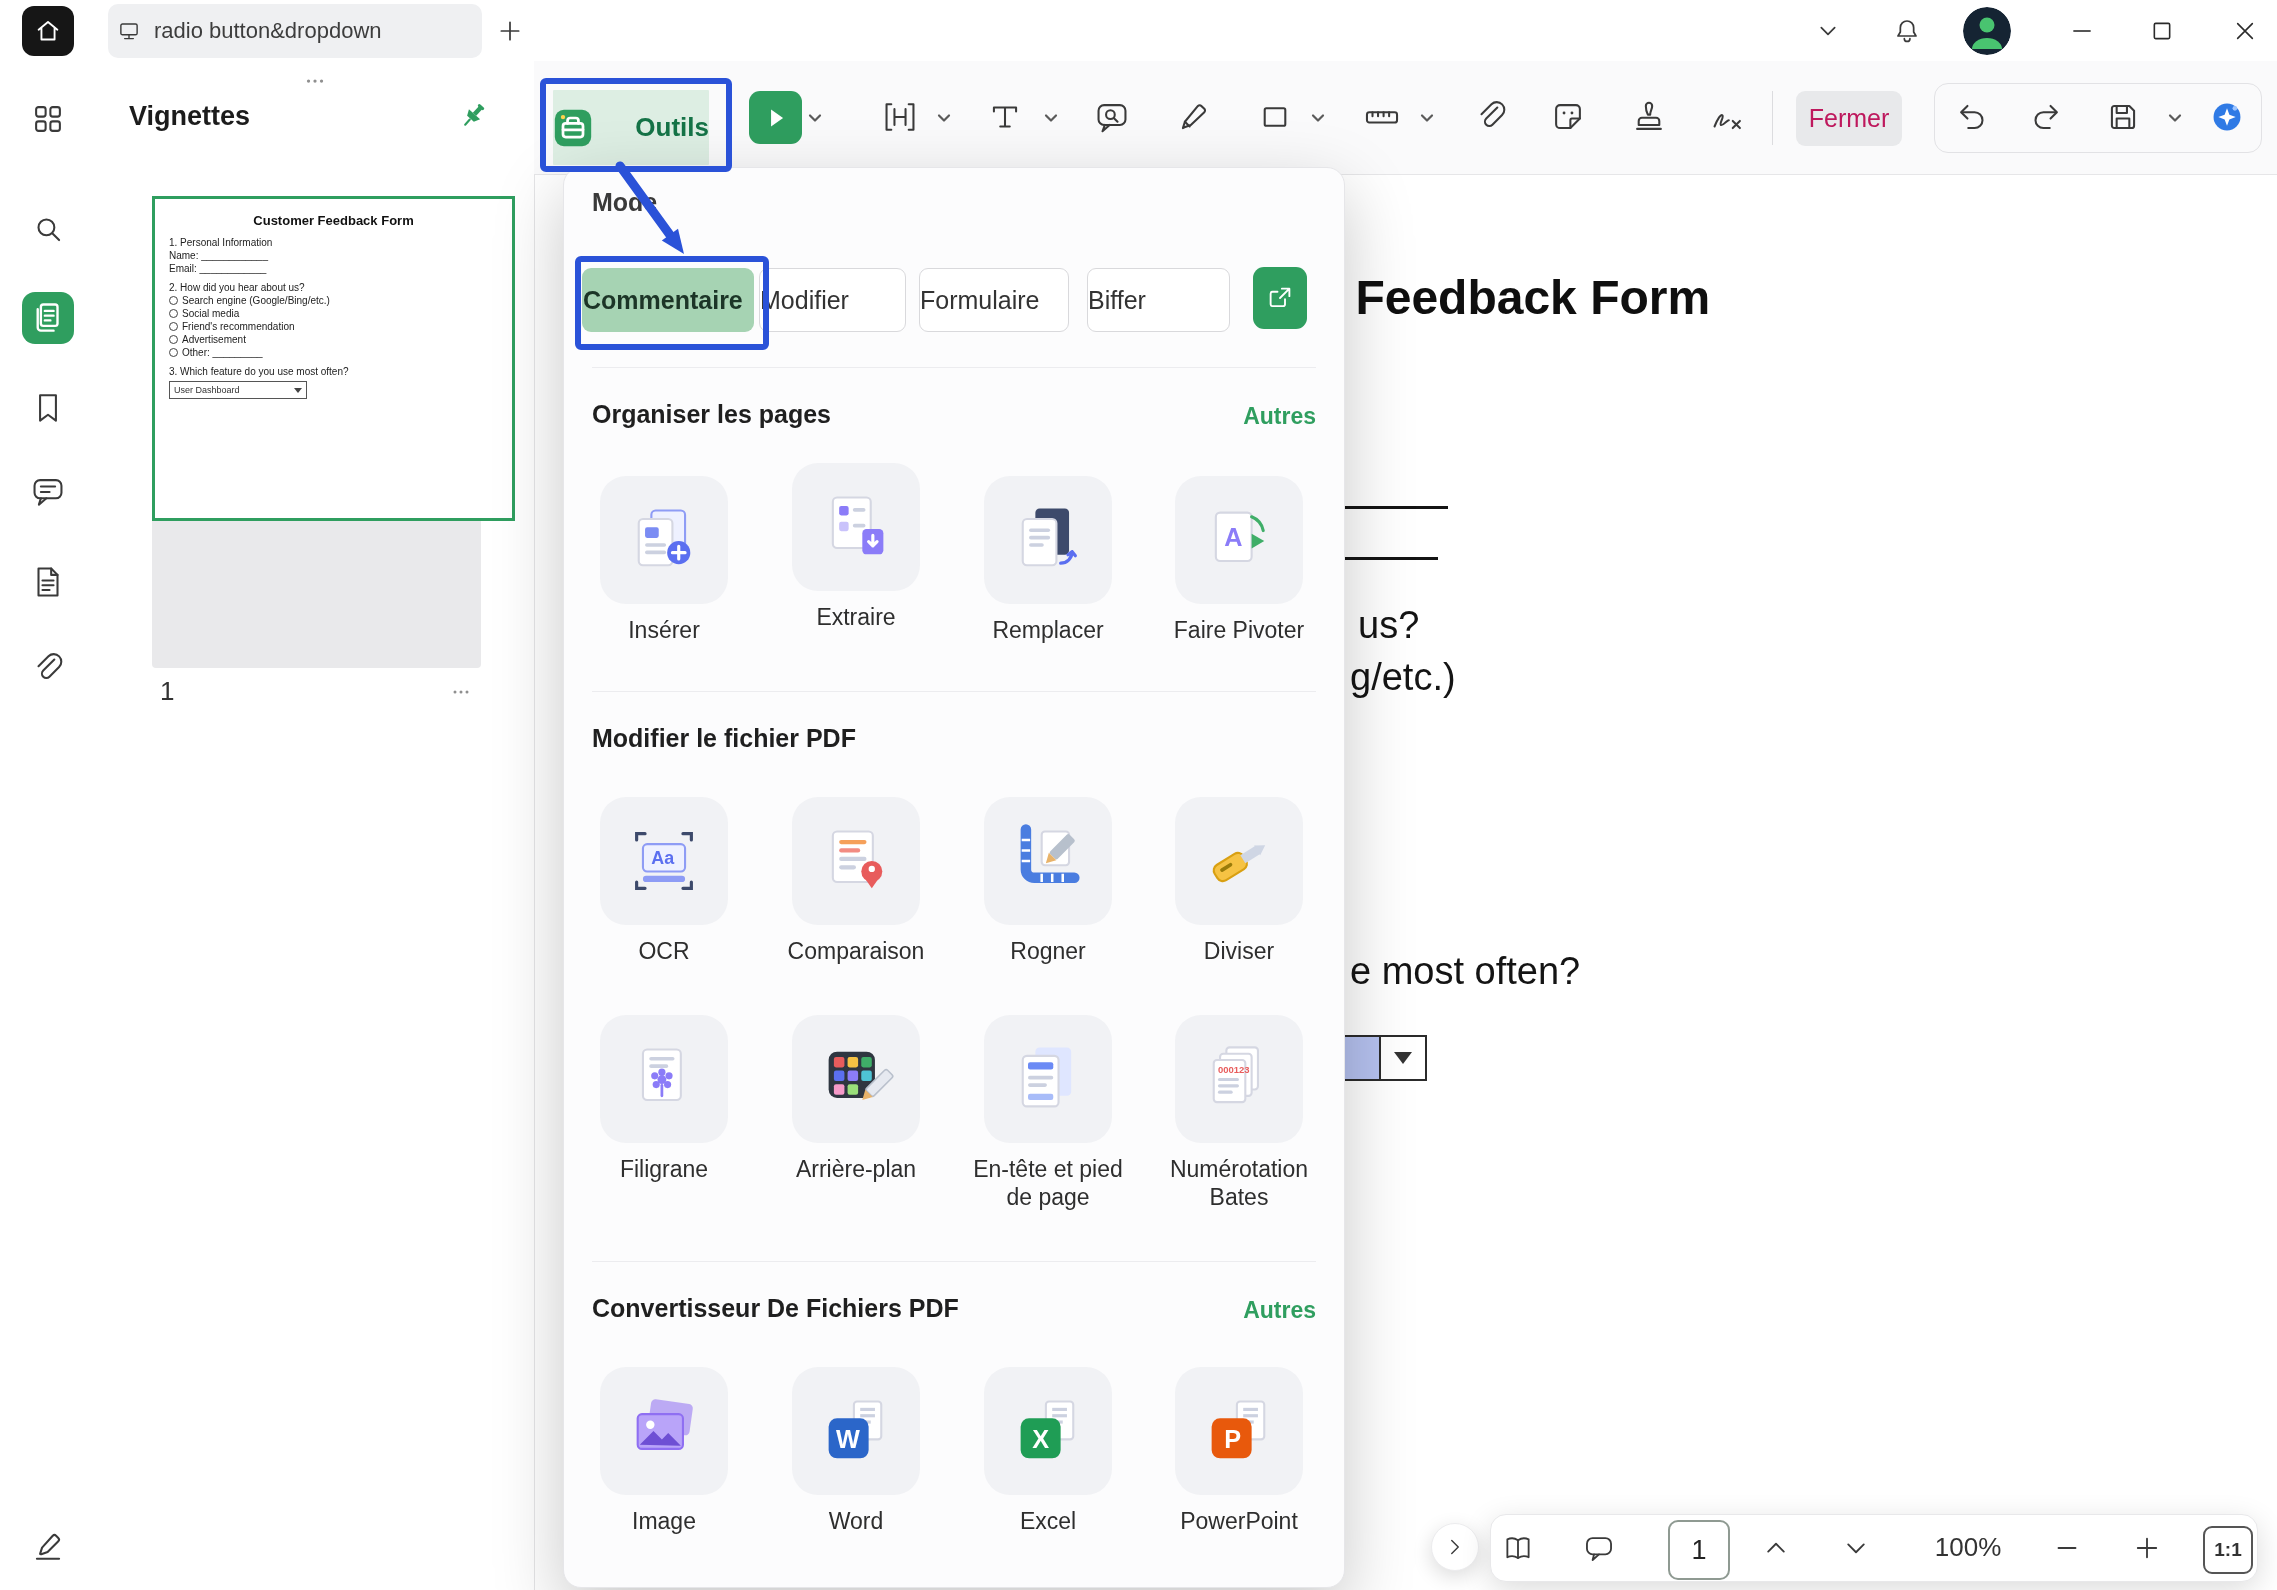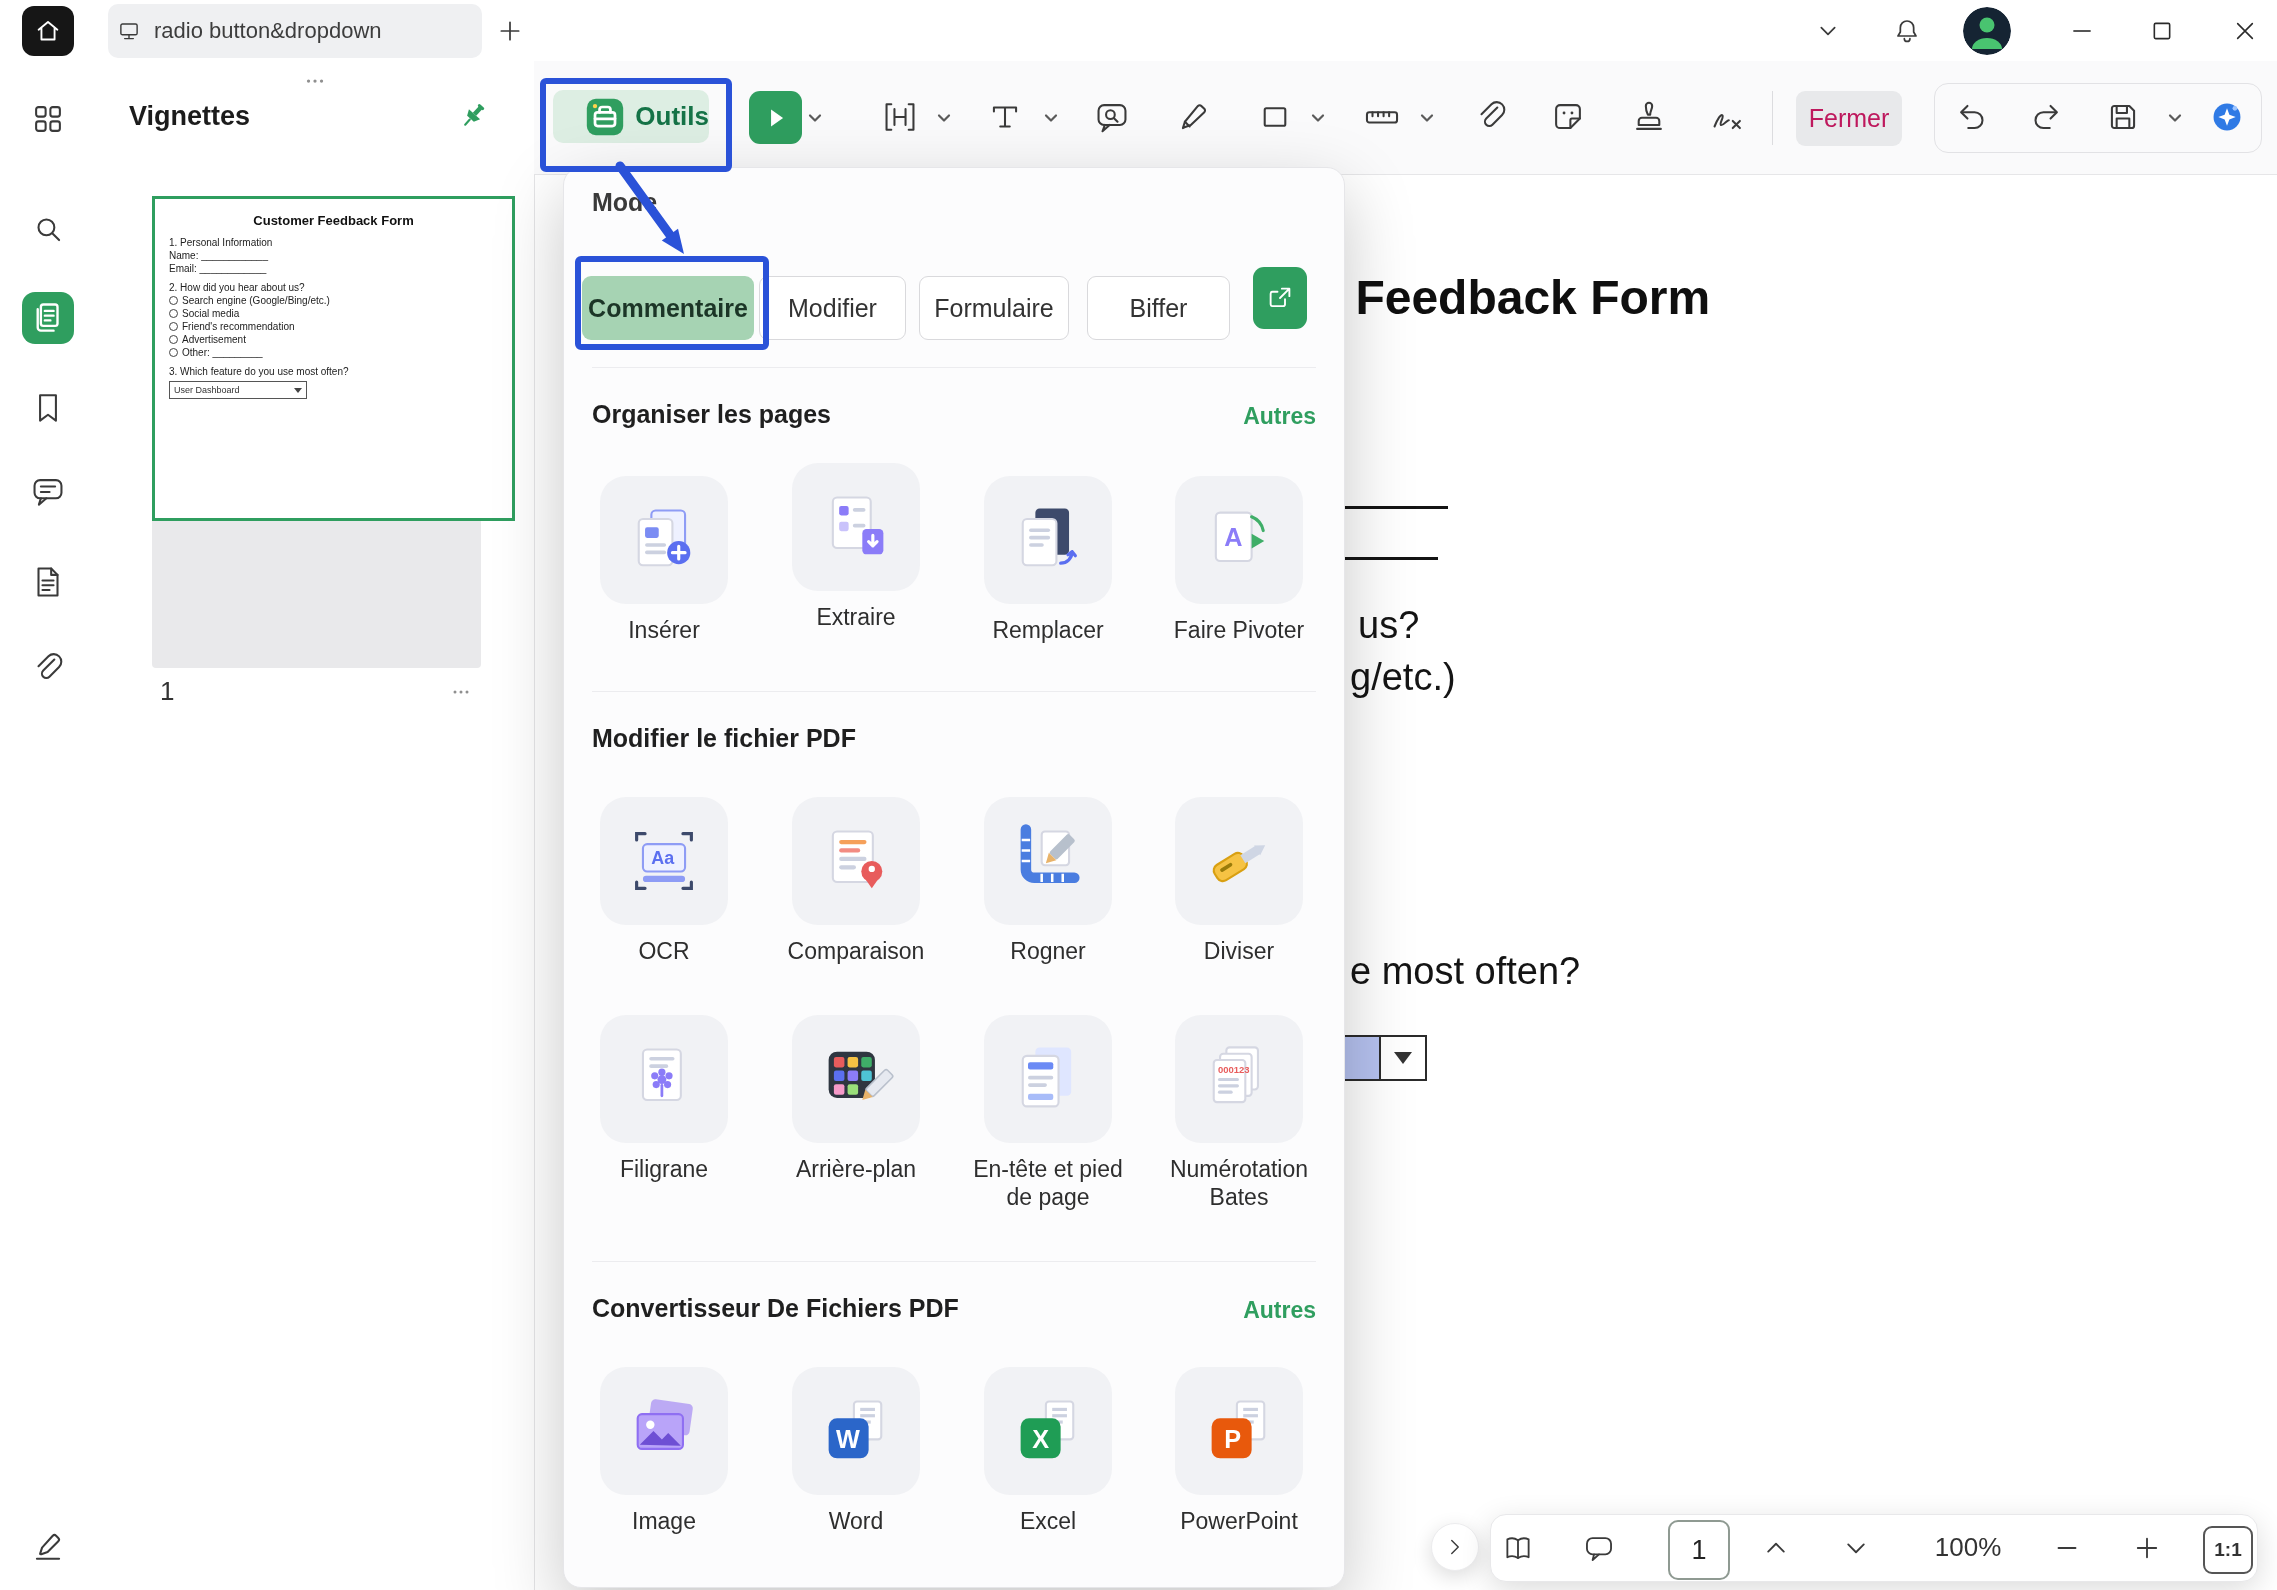--- a/index.html
+++ b/index.html
@@ -17,21 +17,21 @@
   .tab{left:108px;top:4px;width:358px;height:54px;border-radius:10px;background:#eff0f2;display:flex;align-items:center;gap:12px;padding:0 8px;cursor:pointer}
   .tab svg{width:26px;height:26px}
   .tab-title{font-size:22px;color:#3d3d3d;white-space:nowrap;overflow:hidden}
   .tbtn{position:absolute;width:40px;height:40px;top:11px;cursor:pointer}
   .tbtn svg{width:32px;height:32px}
   .avatar{left:1963px;top:7px;width:48px;height:48px;border-radius:50%;overflow:hidden;cursor:pointer}
   .avatar svg{width:48px;height:48px}
 
   
   .toolbar{position:absolute;left:534px;top:61px;width:1743px;height:113px;background:#fafafb;border-bottom:1px solid #e6e6e8;z-index:5}
-  .outils-btn{left:19px;top:29px;width:156px;height:53px;border-radius:10px;background:var(--outils-bg,#ddeee3);display:flex;align-items:center;justify-content:flex-end;gap:10px;cursor:pointer}
+  .outils-btn{left:19px;top:29px;width:156px;height:75px;border-radius:1px;background:var(--outils-bg,#ddeee3);display:flex;align-items:center;justify-content:space-between;gap:10px;cursor:pointer}
   .outils-btn svg{width:40px;height:40px}
   .outils-label{font-size:26px;font-weight:700;color:#157347}
   .play-btn{left:215px;top:30px;width:53px;height:53px;border-radius:11px;background:var(--accent-green,#2f9e5f);cursor:pointer}
   .play-btn svg{width:34px;height:34px}
   .tool{position:absolute;width:46px;height:46px;top:33px;border-radius:8px;cursor:pointer}
   .tool svg{width:38px;height:38px}
   .chev{position:absolute;width:18px;height:18px;top:48px;cursor:pointer}
   .chev svg{width:18px;height:18px}
   .tb-divider{position:absolute;left:1238px;top:30px;width:1px;height:54px;background:#dcdcdf}
   .fermer-btn{left:1262px;top:30px;width:106px;height:55px;border-radius:9px;background:#e8e9eb;font-size:25px;color:#be185d;cursor:pointer}
@@ -72,21 +72,21 @@
   .doc-line{position:absolute;height:3px;background:#141414}
   .doc-frag{position:absolute;font-size:38px;color:#141414;white-space:nowrap}
   .doc-select{position:absolute;left:1304px;top:1035px;width:119px;height:42px;border:2px solid #2b2b2b;background:#b6c2f0;display:flex;cursor:pointer}
   .doc-select-fill{flex:1}
   .doc-select-btn{width:44px;background:#fff;border-left:2px solid #2b2b2b;display:flex;align-items:center;justify-content:center}
   .doc-caret{width:0;height:0;border-left:9px solid transparent;border-right:9px solid transparent;border-top:12px solid #333}
 
   
   .popup{position:absolute;left:563px;top:167px;width:780px;height:1419px;background:#fcfcfd;border:1px solid #e6e6e9;border-radius:18px;box-shadow:0 24px 70px rgba(0,0,0,.22);z-index:10}
   .mode-label{position:absolute;left:28px;top:20px;font-size:25px;font-weight:600;color:#3a3a3a}
-  .mode-btn{position:absolute;top:108px;height:62px;border-radius:9px;background:#fff;border:1px solid #d9d9dc;display:flex;align-items:center;justify-content:center;font-size:25px;color:#333;cursor:pointer}
+  .mode-btn{position:absolute;top:100px;height:62px;border-radius:9px;background:#fff;border:1px solid #d9d9dc;display:flex;align-items:center;justify-content:flex-start;font-size:25px;color:#333;cursor:pointer}
   .mode-btn.selected{background:var(--mode-selected-bg,#a6d3b3);border-color:transparent;color:#1c3527;font-weight:600}
   .mode-ext{position:absolute;left:689px;top:99px;width:54px;height:62px;border-radius:11px;background:var(--accent-green,#2f9e5f);cursor:pointer}
   .mode-ext svg{width:30px;height:30px}
   .hr{position:absolute;left:28px;width:724px;height:1px;background:#ececef}
   .sec-title{position:absolute;left:28px;font-size:25px;font-weight:700;color:#1f1f1f}
   .autres{position:absolute;right:28px;font-size:23px;font-weight:700;color:var(--accent-green,#2f9e5f);cursor:pointer}
   .pitem{position:absolute;width:170px;display:flex;flex-direction:column;align-items:center;cursor:pointer}
   .tile{width:128px;height:128px;border-radius:26px;background:#f1f2f5;display:flex;align-items:center;justify-content:center}
   .tile svg{width:80px;height:80px}
   .plabel{margin-top:12px;font-size:23px;color:#2e2e2e;text-align:center;line-height:28px}

